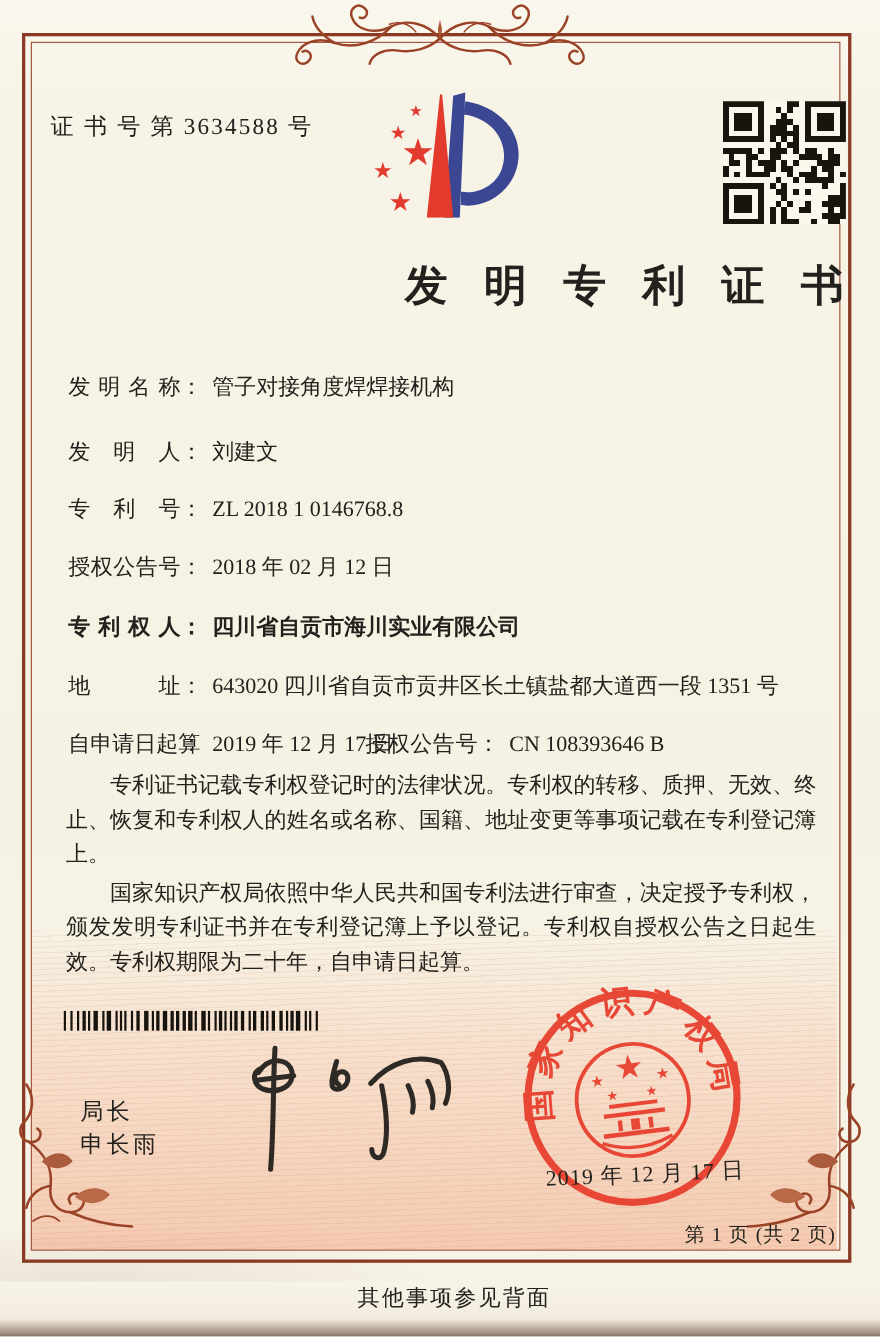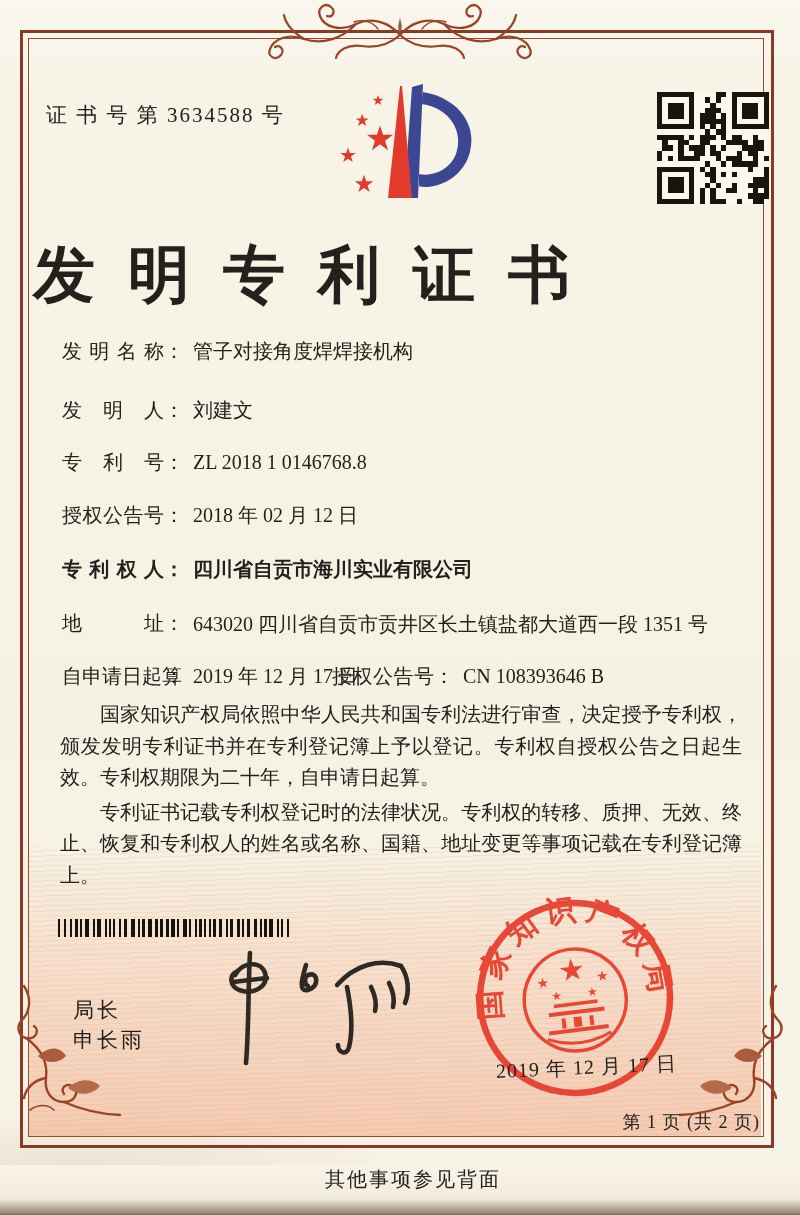--- a/index.html
+++ b/index.html
@@ -15,21 +15,21 @@
       repeating-linear-gradient(178deg, rgba(190,105,78,.10) 0 1px, rgba(190,105,78,0) 1px 5px),
       linear-gradient(180deg, rgba(247,213,191,0) 0%, rgba(247,210,186,.55) 35%, rgba(244,199,172,.92) 100%);}
   .edge-bottom{left:0;right:0;bottom:0;height:16px;z-index:6;
     background:linear-gradient(180deg, rgba(0,0,0,0), rgba(88,60,45,.55) 85%, rgba(60,40,30,.65));}
   .edge-bottom2{left:0;bottom:50px;width:100%;height:70px;z-index:0;
     background:radial-gradient(60% 100% at 10% 100%, rgba(150,110,85,.12), rgba(0,0,0,0) 70%);}
   
   .cert-no{left:46px;top:101px;font-size:21px;letter-spacing:2px;z-index:2;}
   .logo{left:328px;top:80px;z-index:2;}
   .qr{left:657px;top:92px;z-index:2;}
-  .title{left:0;width:800px;top:233px;text-align:left;font-size:62px;font-weight:bold;
+  .title{left:0;width:800px;top:233px;text-align:right;font-size:39px;font-weight:bold;
     letter-spacing:33px;text-indent:33px;z-index:2;}
   
   .row{left:62px;font-size:20px;z-index:2;white-space:nowrap;}
   .lbl{display:inline-block;width:102px;text-align:justify;text-align-last:justify;vertical-align:top;}
   .val{margin-left:9px;}
   .val-wrap{display:inline-block;margin-left:9px;width:534px;white-space:normal;
     line-height:29px;vertical-align:top;}
   .pair2{position:absolute;left:270px;top:0;}
   
   .body-text{left:60px;top:699px;width:682px;font-size:20px;line-height:31.5px;
@@ -276,22 +276,22 @@
     <span class="lbl">地址</span><span>：</span><span class="val-wrap">643020 四川省自贡市贡井区长土镇盐都大道西一段 1351 号</span>
   </div>
   <div class="abs row" style="top:663px;">
     <span class="lbl">自申请日起算</span><span>：</span><span class="val">2019 年 12 月 17 日</span>
     <span class="pair2">
       <span class="lbl">授权公告号</span><span>：</span><span class="val">CN 108393646 B</span>
     </span>
   </div>
 
   <div class="abs body-text">
+    <p>专利证书记载专利权登记时的法律状况。专利权的转移、质押、无效、终止、恢复和专利权人的姓名或名称、国籍、地址变更等事项记载在专利登记簿上。</p>
     <p>国家知识产权局依照中华人民共和国专利法进行审查，决定授予专利权，颁发发明专利证书并在专利登记簿上予以登记。专利权自授权公告之日起生效。专利权期限为二十年，自申请日起算。</p>
-    <p>专利证书记载专利权登记时的法律状况。专利权的转移、质押、无效、终止、恢复和专利权人的姓名或名称、国籍、地址变更等事项记载在专利登记簿上。</p>
   </div>
 
   <div class="abs barcode" id="barcode">
       <i style="left:0px;width:2px"></i>
       <i style="left:6px;width:2px"></i>
       <i style="left:12px;width:2px"></i>
       <i style="left:17px;width:3px"></i>
       <i style="left:22px;width:2px"></i>
       <i style="left:27px;width:4px"></i>
       <i style="left:35px;width:2px"></i>

